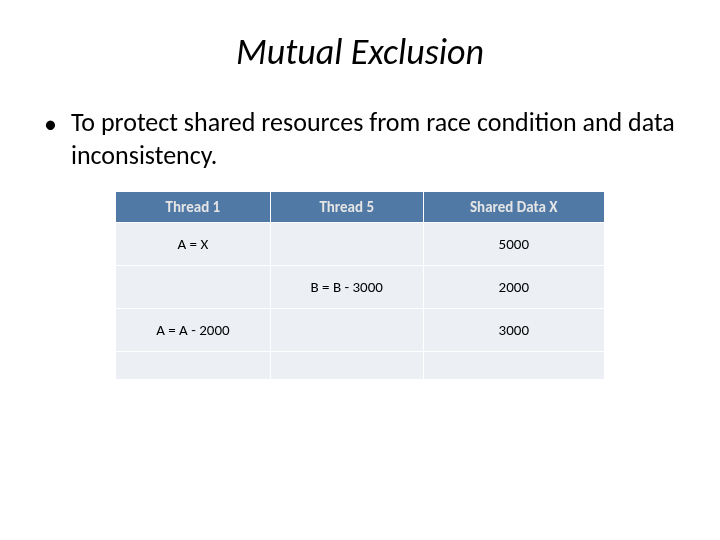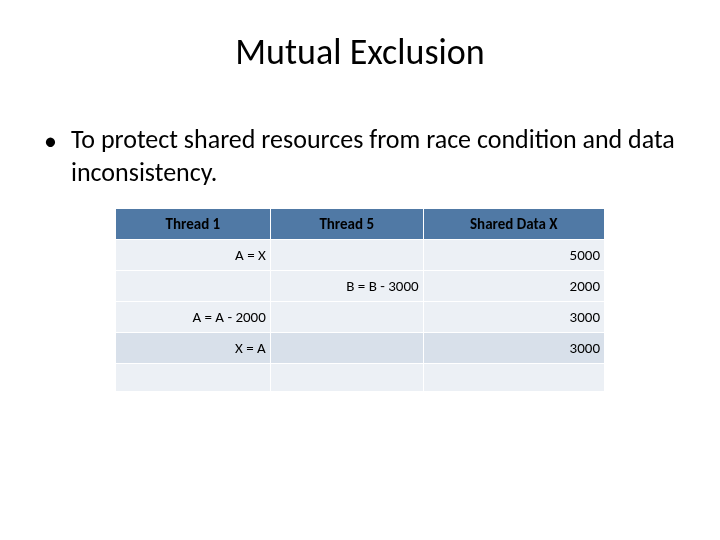--- a/index.html
+++ b/index.html
@@ -14,21 +14,22 @@
   .slide {
     width: 100%;
     height: 100%;
     padding: 20px 40px 0 40px;
   }
   .title {
     text-align: center;
     font-size: 36px;
     font-weight: 400;
     margin-top: 10px;
-    margin-bottom: 49px;
+    margin-bottom: 32px;
+    font-style: italic;
   }
   .bullet {
     display: flex;
     align-items: flex-start;
     font-size: 26px;
     line-height: 1.25;
     margin-left: 4px;
     margin-bottom: 20px;
   }
   .bullet .dot {
@@ -39,30 +40,30 @@
     display: flex;
     justify-content: center;
   }
   table {
     border-collapse: collapse;
     width: 490px;
     font-size: 15px;
   }
   th {
     background: #5079a5;
-    color: #000000;
+    color: #e5e5e5;
     font-weight: 700;
     text-align: center;
     padding: 6px 4px;
     border: 1px solid #fff;
   }
   td {
     background: #d8e0ea;
-    text-align: right;
-    padding: 6px 4px;
+    text-align: center;
+    padding: 12px 4px;
     border: 1px solid #fff;
     height: 28px;
   }
   tr.alt td {
     background: #ecf0f5;
   }
 </style>
 </head>
 <body>
 
@@ -93,25 +94,20 @@
         <tr class="alt">
           <td></td>
           <td>B = B - 3000</td>
           <td>2000</td>
         </tr>
         <tr class="alt">
           <td>A = A - 2000</td>
           <td></td>
           <td>3000</td>
         </tr>
-        <tr>
-          <td>X = A</td>
-          <td></td>
-          <td>3000</td>
-        </tr>
         <tr class="alt">
           <td></td>
           <td></td>
           <td></td>
         </tr>
       </tbody>
     </table>
   </div>
 
 </div>

